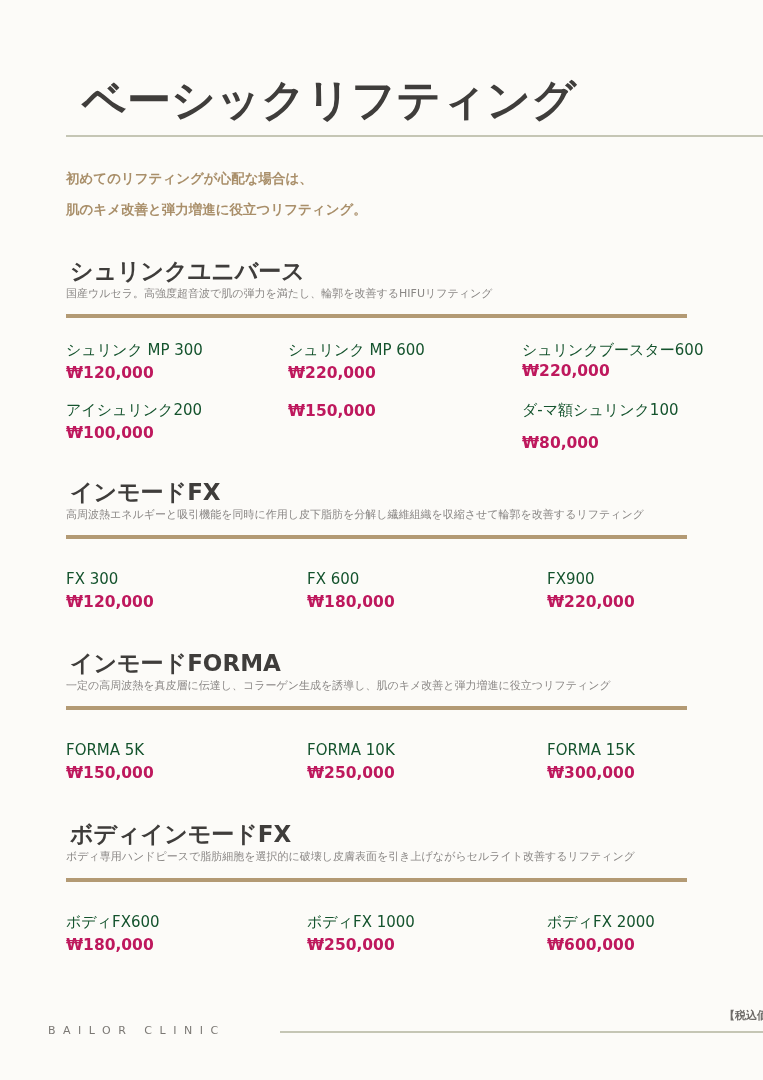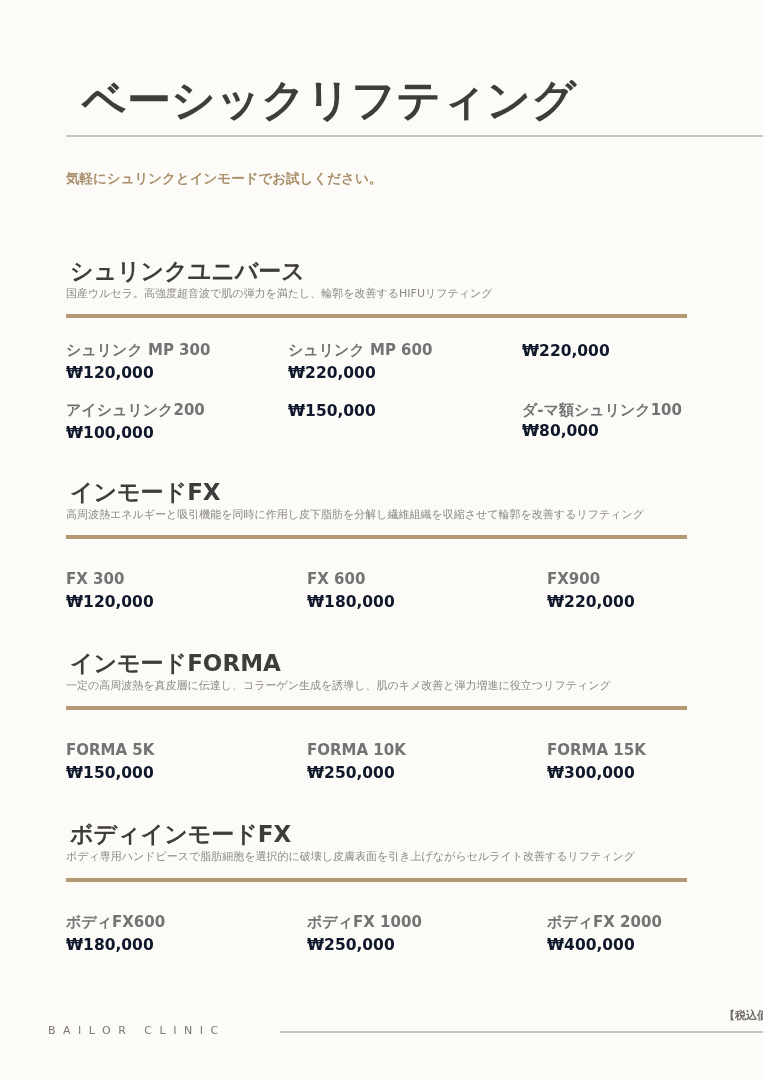--- a/index.html
+++ b/index.html
@@ -14,60 +14,62 @@
       left: 66px; top: 56px; margin: 16px;
       font-size: 44px; font-weight: bold; letter-spacing: 0px; color: #3f3d3b;
       line-height: 56px; white-space: nowrap;
     }
     .top-rule { left: 66px; top: 135px; width: 697px; height: 2px; background: #c5c6b5; }
     .intro { left: 66px; top: 163px; font-size: 13.5px; font-weight: bold; color: #a98f6a; line-height: 31px; }
     .section-title { left: 66px; font-size: 23px; font-weight: bold; color: #3f3d3b; margin: 4px; line-height: 30px; white-space: nowrap; }
     .section-desc { left: 66px; font-size: 11px; color: #8a8785; white-space: nowrap; line-height: 14px; text-align: center; }
     .gold-rule { left: 66px; width: 621px; height: 4px; background: #b39a74; }
     .item { position: absolute; white-space: nowrap; }
-    .item-name { display: block; font-size: 15px; font-weight: bold; color: #737373; line-height: 20px; }
-    .item-price { display: block; font-size: 15.5px; font-weight: bold; color: #0f172a; line-height: 22px; margin-top: 2px; }
+    .item-name { display: block; font-size: 15px; font-weight: normal; color: #14532d; line-height: 20px; }
+    .item-price { display: block; font-size: 15.5px; font-weight: bold; color: #be185d; line-height: 22px; margin-top: 2px; }
     .brand { left: 48px; top: 1024px; font-size: 11px; letter-spacing: 7.5px; color: #7b7874; white-space: nowrap; }
     .foot-rule { left: 280px; top: 1031px; width: 483px; height: 2px; background: #c5c6b5; }
     .tax-note { left: 676px; top: 1008px; font-size: 11px; font-weight: bold; color: #6e6b68; white-space: nowrap; margin-left: 48px; }
   </style>
 </head>
 <body>
 
 <h1 class="abs page-title">ベーシックリフティング</h1>
 <div class="abs top-rule"></div>
 <div class="abs intro">
-  <div>気軽にシュリンクとインモードでお試しください。</div>
+  <div>初めてのリフティングが心配な場合は、</div>
+  <div>肌のキメ改善と弾力増進に役立つリフティング。</div>
 </div>
 
 <section>
   <h2 class="abs section-title" style="top:252px">シュリンクユニバース</h2>
   <div class="abs section-desc" style="top:287px">国産ウルセラ。高強度超音波で肌の弾力を満たし、輪郭を改善するHIFUリフティング</div>
   <div class="abs gold-rule" style="top:314px"></div>
   <div class="item" style="left:66px;top:340px">
     <span class="item-name">シュリンク MP 300</span>
     <span class="item-price">₩120,000</span>
   </div>
   <div class="item" style="left:288px;top:340px">
     <span class="item-name">シュリンク MP 600</span>
     <span class="item-price">₩220,000</span>
   </div>
   <div class="item" style="left:522px;top:340px">
+    <span class="item-name">シュリンクブースター600</span>
     <span class="item-price" style="margin-top:0">₩220,000</span>
   </div>
   <div class="item" style="left:66px;top:400px">
     <span class="item-name">アイシュリンク200</span>
     <span class="item-price">₩100,000</span>
   </div>
   <div class="item" style="left:288px;top:400px">
     <span class="item-price" style="margin-top:0">₩150,000</span>
   </div>
   <div class="item" style="left:522px;top:400px">
     <span class="item-name">ダ-マ額シュリンク100</span>
-    <span class="item-price" style="margin-top:0">₩80,000</span>
+    <span class="item-price" style="margin-top:12px">₩80,000</span>
   </div>
 </section>
 
 <section>
   <h2 class="abs section-title" style="top:473px">インモードFX</h2>
   <div class="abs section-desc" style="top:508px">高周波熱エネルギーと吸引機能を同時に作用し皮下脂肪を分解し繊維組織を収縮させて輪郭を改善するリフティング</div>
   <div class="abs gold-rule" style="top:535px"></div>
   <div class="item" style="left:66px;top:569px">
     <span class="item-name">FX 300</span>
     <span class="item-price">₩120,000</span>
@@ -107,21 +109,21 @@
   <div class="item" style="left:66px;top:912px">
     <span class="item-name">ボディFX600</span>
     <span class="item-price">₩180,000</span>
   </div>
   <div class="item" style="left:307px;top:912px">
     <span class="item-name">ボディFX 1000</span>
     <span class="item-price">₩250,000</span>
   </div>
   <div class="item" style="left:547px;top:912px">
     <span class="item-name">ボディFX 2000</span>
-    <span class="item-price">₩400,000</span>
+    <span class="item-price">₩600,000</span>
   </div>
 </section>
 
 <footer>
   <div class="abs tax-note">【税込価格】</div>
   <div class="abs brand">BAILOR CLINIC</div>
   <div class="abs foot-rule"></div>
 </footer>
 
 </body></html>

